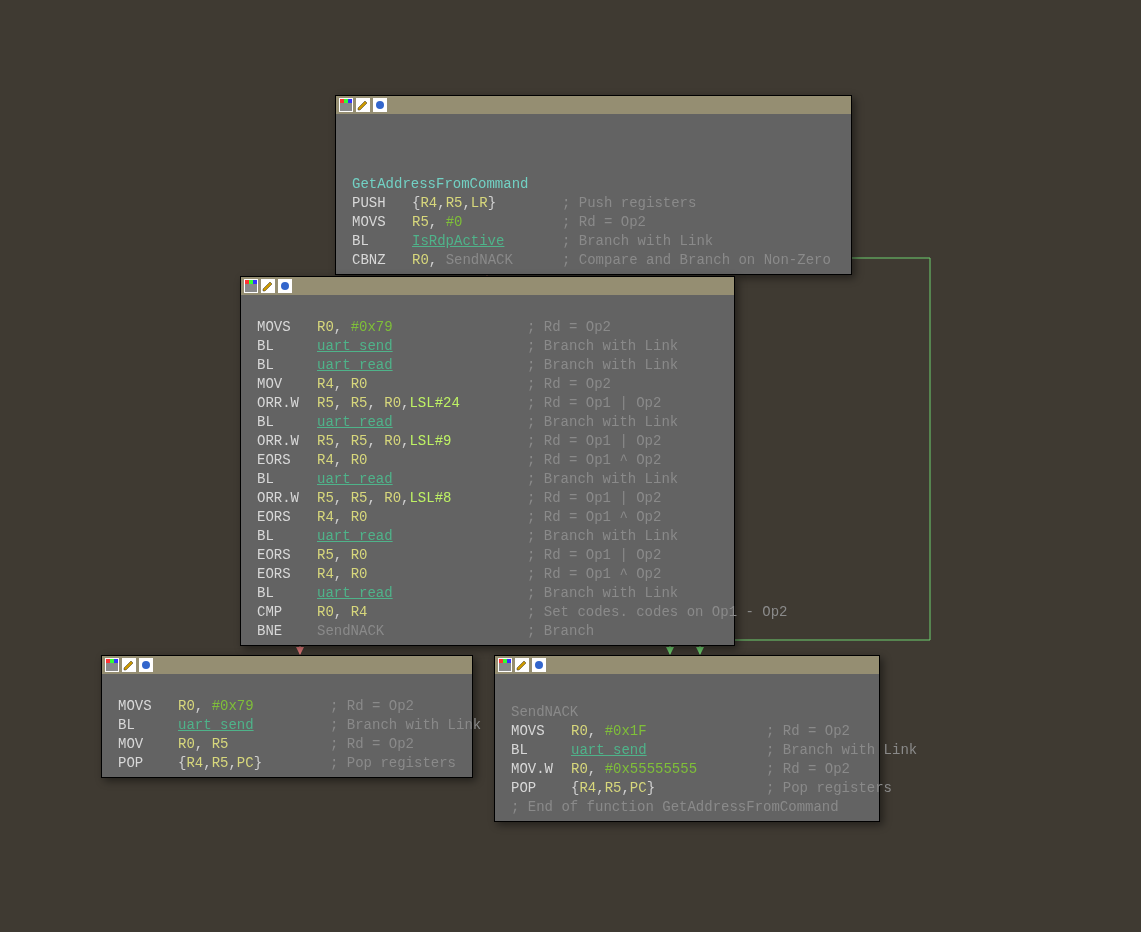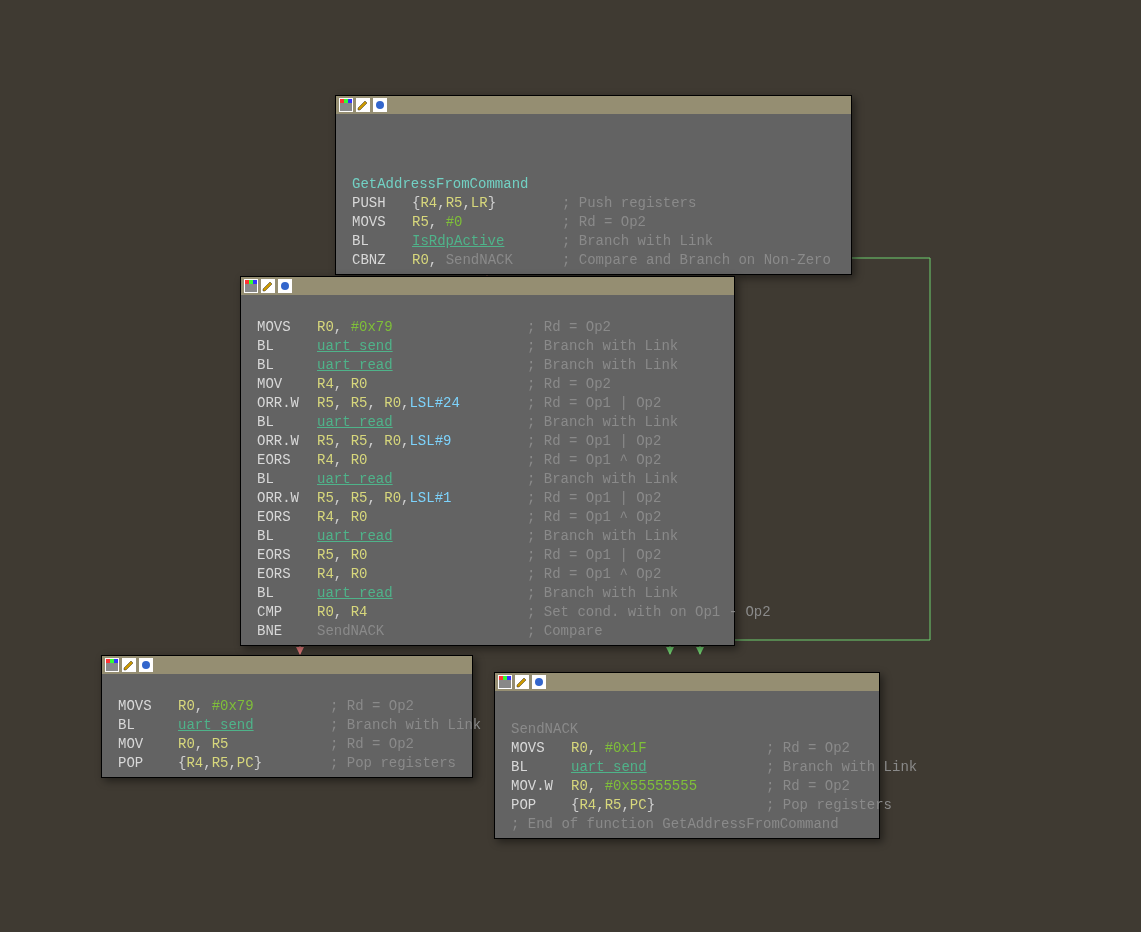--- a/index.html
+++ b/index.html
@@ -7,21 +7,21 @@
   .node{position:absolute;background:#636363;border:1px solid #000;box-shadow:3px 3px 8px rgba(0,0,0,.45)}
   .titlebar{height:18px;background:#958e72;display:flex;align-items:center;gap:3px;padding:0 3px}
   .t-icon{width:14px;height:14px;display:inline-block}
   .body{padding:4px 16px;line-height:19px;white-space:pre;color:#a9a9a9}
   .lbl{color:#72d1c4}
   .kw{color:#d8d8d8}
   .reg{color:#d7d77c}
   .imm{color:#7fbf39}
   .call{color:#4fb38a;text-decoration:underline}
   .punc{color:#d1d1d1}
-  .shift{color:#7dd3fc}
+  .shift{color:#bef264}
   .cmt{color:#8a8a8a}
   .target{color:#8a8a8a}
   .op{display:inline-block;width:60px}   
   .args{display:inline-block;width:210px}
   .args1{display:inline-block;width:150px}
   .args2{display:inline-block;width:195px}
   .args3{display:inline-block;width:152px}
 </style>
 </head>
 <body>
@@ -93,28 +93,28 @@
   <div class="body">
 <span class="op kw">MOVS</span><span class="args"><span class="reg">R0</span><span class="punc">, </span><span class="imm">#0x79</span></span><span class="cmt">; Rd = Op2</span>
 <span class="op kw">BL</span><span class="args"><span class="call">uart_send</span></span><span class="cmt">; Branch with Link</span>
 <span class="op kw">BL</span><span class="args"><span class="call">uart_read</span></span><span class="cmt">; Branch with Link</span>
 <span class="op kw">MOV</span><span class="args"><span class="reg">R4</span><span class="punc">, </span><span class="reg">R0</span></span><span class="cmt">; Rd = Op2</span>
 <span class="op kw">ORR.W</span><span class="args"><span class="reg">R5</span><span class="punc">, </span><span class="reg">R5</span><span class="punc">, </span><span class="reg">R0</span><span class="punc">,</span><span class="shift">LSL#24</span></span><span class="cmt">; Rd = Op1 | Op2</span>
 <span class="op kw">BL</span><span class="args"><span class="call">uart_read</span></span><span class="cmt">; Branch with Link</span>
 <span class="op kw">ORR.W</span><span class="args"><span class="reg">R5</span><span class="punc">, </span><span class="reg">R5</span><span class="punc">, </span><span class="reg">R0</span><span class="punc">,</span><span class="shift">LSL#9</span></span><span class="cmt">; Rd = Op1 | Op2</span>
 <span class="op kw">EORS</span><span class="args"><span class="reg">R4</span><span class="punc">, </span><span class="reg">R0</span></span><span class="cmt">; Rd = Op1 ^ Op2</span>
 <span class="op kw">BL</span><span class="args"><span class="call">uart_read</span></span><span class="cmt">; Branch with Link</span>
-<span class="op kw">ORR.W</span><span class="args"><span class="reg">R5</span><span class="punc">, </span><span class="reg">R5</span><span class="punc">, </span><span class="reg">R0</span><span class="punc">,</span><span class="shift">LSL#1</span></span><span class="cmt">; Rd = Op1 | Op2</span>
+<span class="op kw">ORR.W</span><span class="args"><span class="reg">R5</span><span class="punc">, </span><span class="reg">R5</span><span class="punc">, </span><span class="reg">R0</span><span class="punc">,</span><span class="shift">LSL#8</span></span><span class="cmt">; Rd = Op1 | Op2</span>
 <span class="op kw">EORS</span><span class="args"><span class="reg">R4</span><span class="punc">, </span><span class="reg">R0</span></span><span class="cmt">; Rd = Op1 ^ Op2</span>
 <span class="op kw">BL</span><span class="args"><span class="call">uart_read</span></span><span class="cmt">; Branch with Link</span>
 <span class="op kw">EORS</span><span class="args"><span class="reg">R5</span><span class="punc">, </span><span class="reg">R0</span></span><span class="cmt">; Rd = Op1 | Op2</span>
 <span class="op kw">EORS</span><span class="args"><span class="reg">R4</span><span class="punc">, </span><span class="reg">R0</span></span><span class="cmt">; Rd = Op1 ^ Op2</span>
 <span class="op kw">BL</span><span class="args"><span class="call">uart_read</span></span><span class="cmt">; Branch with Link</span>
-<span class="op kw">CMP</span><span class="args"><span class="reg">R0</span><span class="punc">, </span><span class="reg">R4</span></span><span class="cmt">; Set cond. with on Op1 - Op2</span>
-<span class="op kw">BNE</span><span class="args"><span class="target">SendNACK</span></span><span class="cmt">; Compare</span>
+<span class="op kw">CMP</span><span class="args"><span class="reg">R0</span><span class="punc">, </span><span class="reg">R4</span></span><span class="cmt">; Set codes. codes on Op1 - Op2</span>
+<span class="op kw">BNE</span><span class="args"><span class="target">SendNACK</span></span><span class="cmt">; Branch</span>
 </div>
 </div>
 
 <div class="node" style="left:101px;top:655px;width:370px">
   <div class="titlebar">
     <span class="t-icon"><svg viewBox="0 0 14 14">
           <rect width="14" height="14" fill="#fff"></rect>
           <rect x="1" y="1" width="4" height="4" fill="#f33"></rect>
           <rect x="5" y="1" width="4" height="4" fill="#3f3"></rect>
           <rect x="9" y="1" width="4" height="4" fill="#33f"></rect>
@@ -130,21 +130,21 @@
         </svg></span>
   </div>
   <div class="body">
 <span class="op kw">MOVS</span><span class="args3"><span class="reg">R0</span><span class="punc">, </span><span class="imm">#0x79</span></span><span class="cmt">; Rd = Op2</span>
 <span class="op kw">BL</span><span class="args3"><span class="call">uart_send</span></span><span class="cmt">; Branch with Link</span>
 <span class="op kw">MOV</span><span class="args3"><span class="reg">R0</span><span class="punc">, </span><span class="reg">R5</span></span><span class="cmt">; Rd = Op2</span>
 <span class="op kw">POP</span><span class="args3"><span class="punc">{</span><span class="reg">R4</span><span class="punc">,</span><span class="reg">R5</span><span class="punc">,</span><span class="reg">PC</span><span class="punc">}</span></span><span class="cmt">; Pop registers</span>
 </div>
 </div>
 
-<div class="node" style="left:494px;top:672px;width:384px">
+<div class="node" style="left:494px;top:655px;width:384px">
   <div class="titlebar">
     <span class="t-icon"><svg viewBox="0 0 14 14">
           <rect width="14" height="14" fill="#fff"></rect>
           <rect x="1" y="1" width="4" height="4" fill="#f33"></rect>
           <rect x="5" y="1" width="4" height="4" fill="#3f3"></rect>
           <rect x="9" y="1" width="4" height="4" fill="#33f"></rect>
           <rect x="1" y="5" width="12" height="8" fill="#888"></rect>
         </svg></span>
     <span class="t-icon"><svg viewBox="0 0 14 14">
           <rect width="14" height="14" fill="#fff"></rect>

